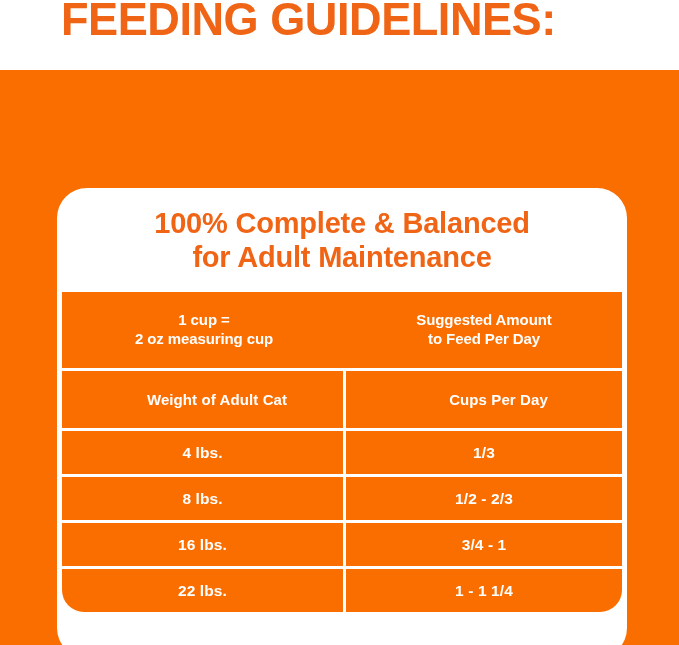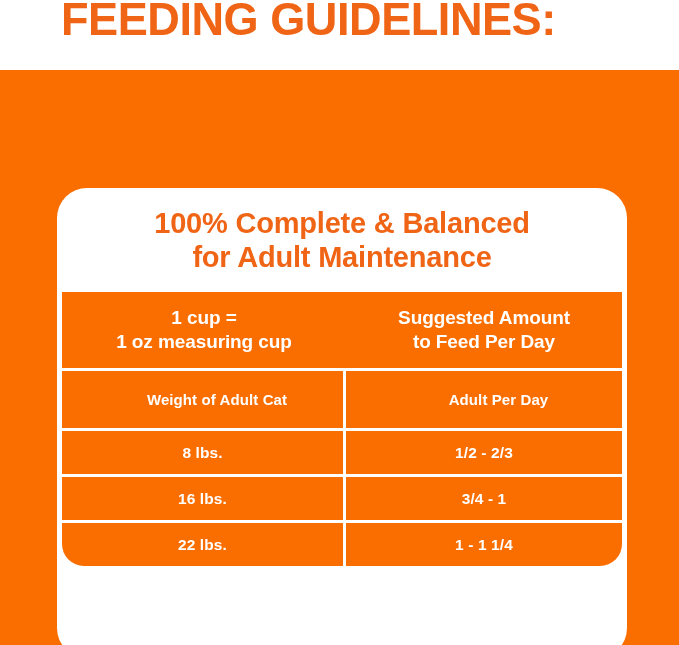--- a/index.html
+++ b/index.html
@@ -106,21 +106,21 @@
   .feeding-table td.col-left {
     width: 284px;
     border-right: 3px solid #ffffff;
   }
   .feeding-table td.col-right {
     width: 276px;
   }
 
   tr.hdr-main td {
     height: 76px;
-    font-size: 19px;
+    font-size: 15px;
     font-weight: bold;
     line-height: 1.25;
     letter-spacing: -0.1px;
   }
   tr.hdr-main td.col-left {
     border-right: 0;
   }
 
   tr.hdr-sub td {
     height: 57px;
@@ -167,33 +167,37 @@
       <div class="card-heading">
         <span class="line1">100% Complete &amp; Balanced</span>
         <span class="line2">for Adult Maintenance</span>
       </div>
 
       <table class="feeding-table">
         <tbody>
           <tr class="hdr-main">
             <td class="col-left two-line">
               <span>1 cup =</span>
-              <span>1 oz measuring cup</span>
+              <span>2 oz measuring cup</span>
             </td>
             <td class="col-right two-line">
               <span>Suggested Amount</span>
               <span>to Feed Per Day</span>
             </td>
           </tr>
 
           <tr class="hdr-sub">
             <td class="col-left">Weight of Adult Cat</td>
-            <td class="col-right">Adult Per Day</td>
-          </tr>
-
+            <td class="col-right">Cups Per Day</td>
+          </tr>
+
+          <tr class="data-row">
+            <td class="col-left">4 lbs.</td>
+            <td class="col-right">1/3</td>
+          </tr>
 
           <tr class="data-row">
             <td class="col-left">8 lbs.</td>
             <td class="col-right">1/2 - 2/3</td>
           </tr>
 
 
           <tr class="data-row">
             <td class="col-left">16 lbs.</td>
             <td class="col-right">3/4 - 1</td>

